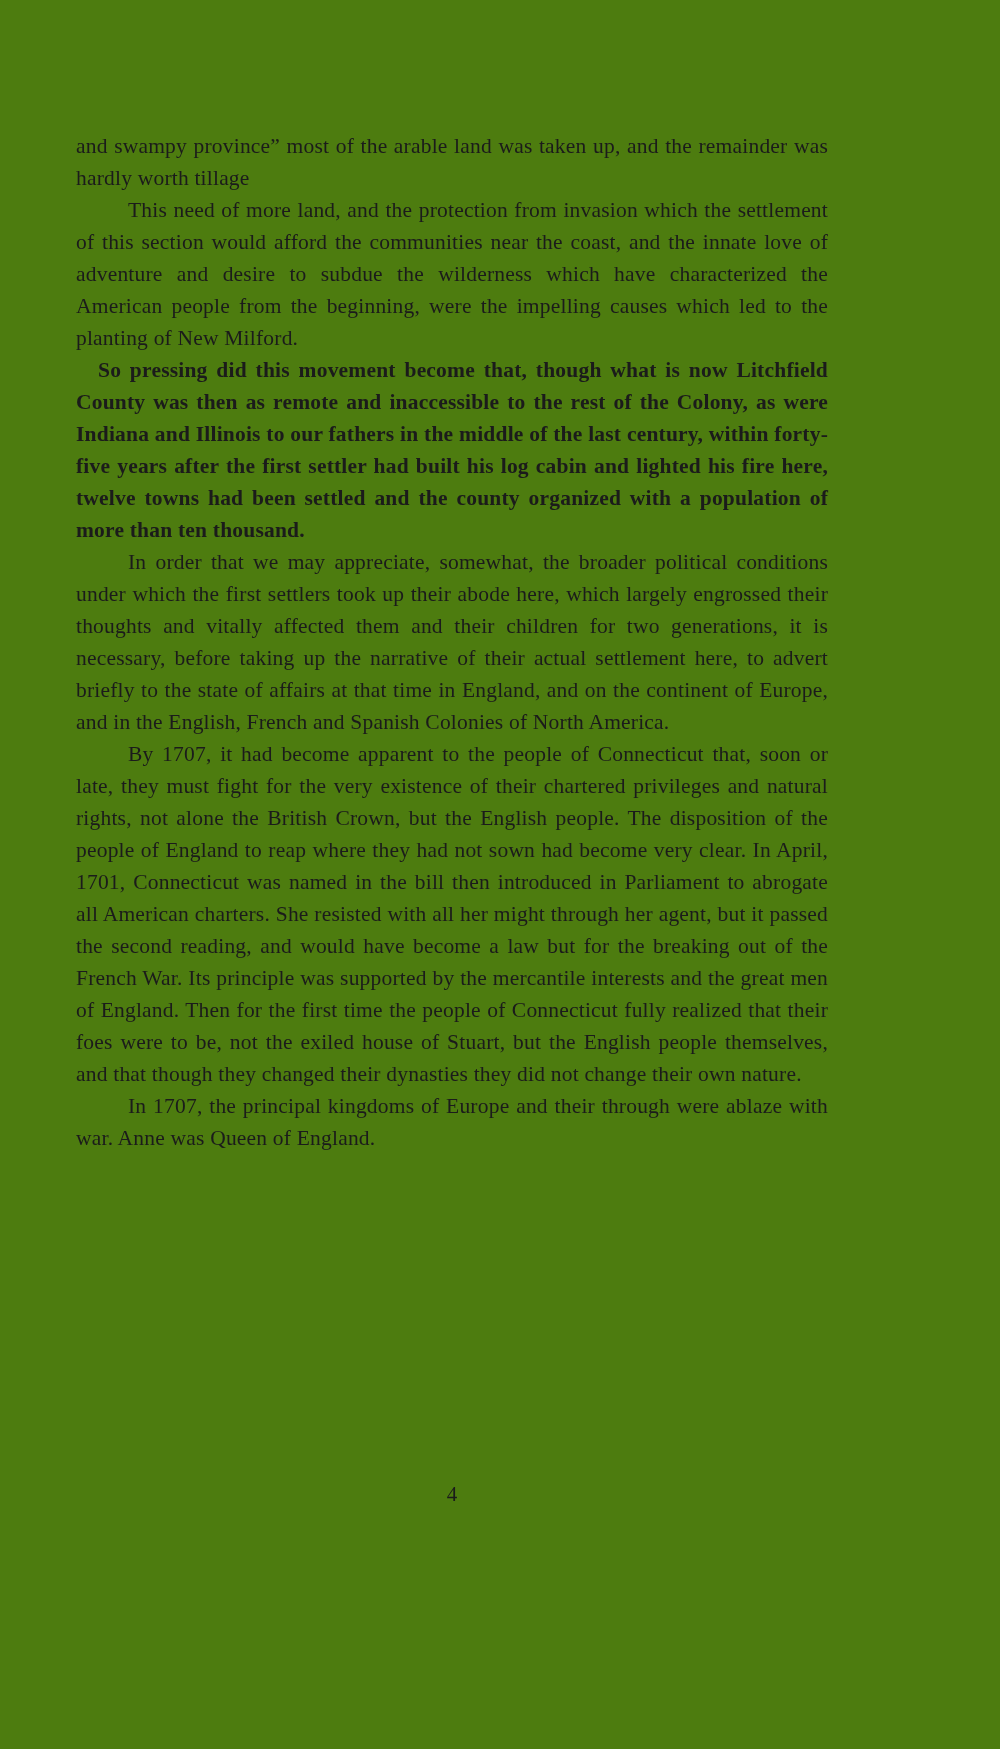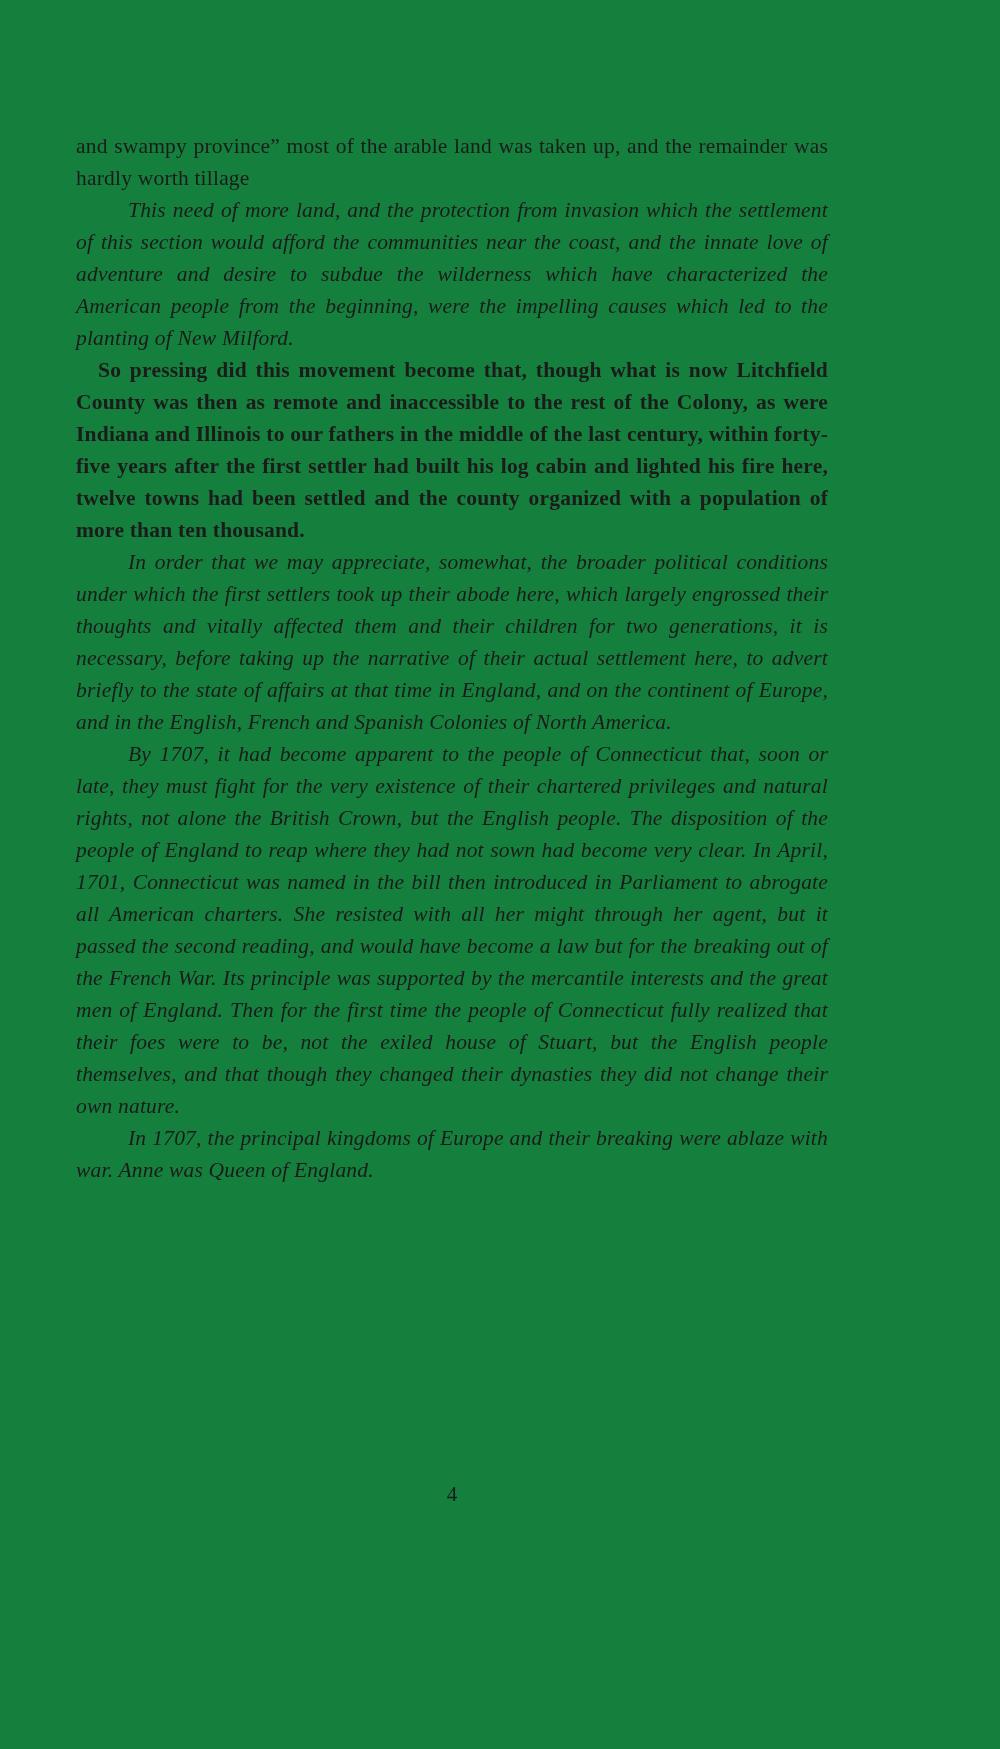--- a/index.html
+++ b/index.html
@@ -5,42 +5,41 @@
   html, body {
     margin: 0;
     padding: 0;
     background: #e8e8e6;
   }
   .page {
     position: relative;
     width: 1000px;
     height: 1749px;
     margin: 0 auto;
-    background: #15803d;
+    background: #4d7c0f;
     color: #1b1b1b;
     font-family: "Liberation Serif", "DejaVu Serif", serif;
     overflow: hidden;
   }
   .text-block {
     position: absolute;
     left: 76px;
     top: 130px;
     width: 752px;
     font-size: 21.5px;
     line-height: 32px;
     text-align: justify;
     letter-spacing: 0.2px;
   }
   .text-block p {
     margin: 0;
     padding: 0;
   }
   .indent {
     text-indent: 52px;
-    font-style: italic;
   }
   .indent-sm {
     text-indent: 22px;
     font-weight: bold;
   }
   .no-indent {
     text-indent: 0;
   }
   .page-number {
     position: absolute;
@@ -55,16 +54,16 @@
 </head>
 <body>
 
 <div class="page">
   <div class="text-block">
     <p class="no-indent">and swampy province” most of the arable land was taken up, and the remainder was hardly worth tillage</p>
     <p class="indent">This need of more land, and the protection from invasion which the settlement of this section would afford the communities near the coast, and the innate love of adventure and desire to subdue the  wilderness which have  characterized the American  people  from the  beginning, were  the  impelling causes which led to the planting of New Milford.</p>
     <p class="indent-sm">So pressing did this movement become that,  though what is now Litchfield County was then as remote and inaccessible to the rest of the Colony, as were Indiana and Illinois to our fathers in the  middle of the last  century, within  forty-five years after the first settler had built his log cabin and lighted his fire here,  twelve towns had been  settled and the county organized with a population of more than ten thousand.</p>
     <p class="indent">In order that we may appreciate, somewhat, the broader political conditions under which the first settlers took up their abode here, which largely engrossed their thoughts and vitally affected them  and their  children for two  generations, it is necessary, before taking up the narrative of their actual settlement here, to advert briefly to the state of affairs at that time in England, and on the continent of Europe, and in the English, French and Spanish Colonies of North America.</p>
     <p class="indent">By 1707, it had become apparent to the people of Connecticut that, soon or late, they must fight for the very existence of their chartered privileges and natural rights, not alone the British Crown, but the English people.  The disposition of the people of England to reap where they had not sown had become very clear.  In April, 1701, Connecticut was named in the bill then introduced in Parliament to abrogate all American charters.  She resisted with  all her  might through  her agent, but it passed the second reading, and would have become a law but for the breaking out of the French War.  Its principle was supported by the mercantile  interests and the great men of England.  Then for the first time the people of Connecticut fully realized that their foes were to be, not the exiled house of Stuart,  but the English people  themselves, and that though they  changed their dynasties  they did not change their own nature.</p>
-    <p class="indent">In 1707, the principal kingdoms of Europe and their breaking were ablaze with war.  Anne was  Queen of  England.</p>
+    <p class="indent">In 1707, the principal kingdoms of Europe and their through were ablaze with war.  Anne was  Queen of  England.</p>
   </div>
   <div class="page-number">4</div>
 </div>
 
 </body></html>

